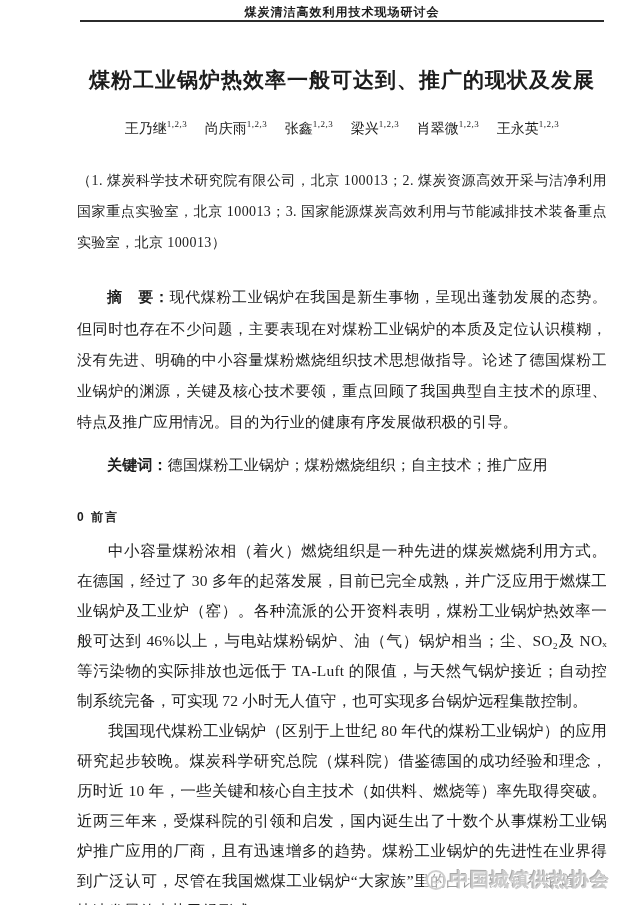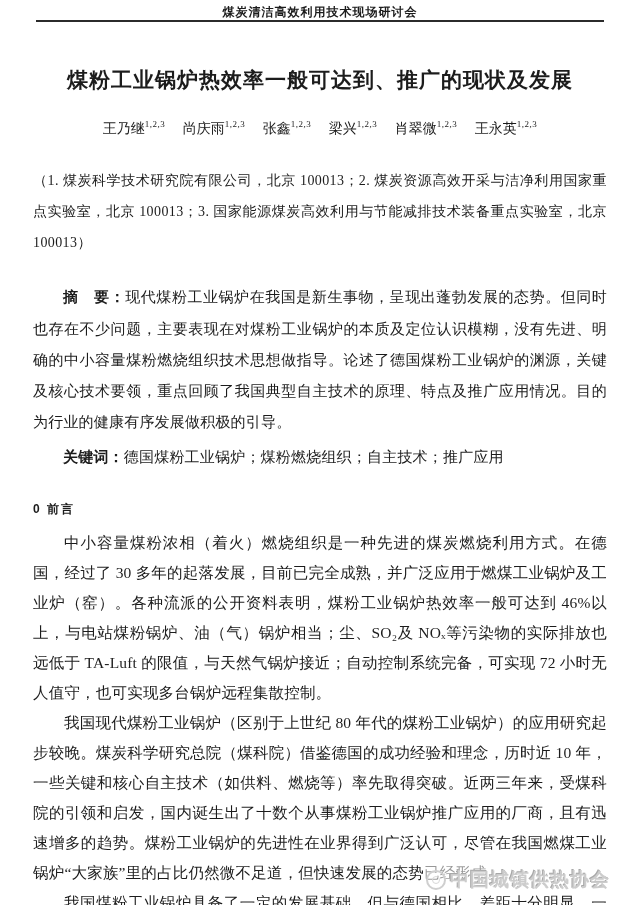--- a/index.html
+++ b/index.html
@@ -5,20 +5,21 @@
   html,body{margin:0;padding:0;background:#e9e9e9;}
   .page{
     position:relative;
     width:640px;height:905px;
     margin:0 auto;
     background:#ffffff;
     color:#1c1c1c;
     font-family:"Liberation Serif","DejaVu Serif",serif;
     overflow:hidden;
     box-sizing:border-box;
+    padding-left:44px;
   }
   .running-head{
     padding-top:5px;
     text-align:center;
     font-family:"Liberation Sans","DejaVu Sans",sans-serif;
     font-weight:bold;
     font-size:12px;
     letter-spacing:1px;
     line-height:14px;
   }
@@ -56,21 +57,21 @@
     line-height:31px;
     text-align:justify;
     text-indent:2em;
     letter-spacing:0.2px;
   }
   .bold-label{
     font-family:Liberation Mono, monospace;
     font-weight:bold;
   }
   .keywords{
-    margin:4px 33px;
+    margin:12px 33px;
     font-size:15px;
     line-height:31px;
     text-indent:2em;
     letter-spacing:0.2px;
   }
   .section-heading{
     margin:24px 33px 0 33px;
     font-family:"Liberation Sans","DejaVu Sans",sans-serif;
     font-weight:bold;
     font-size:12px;

